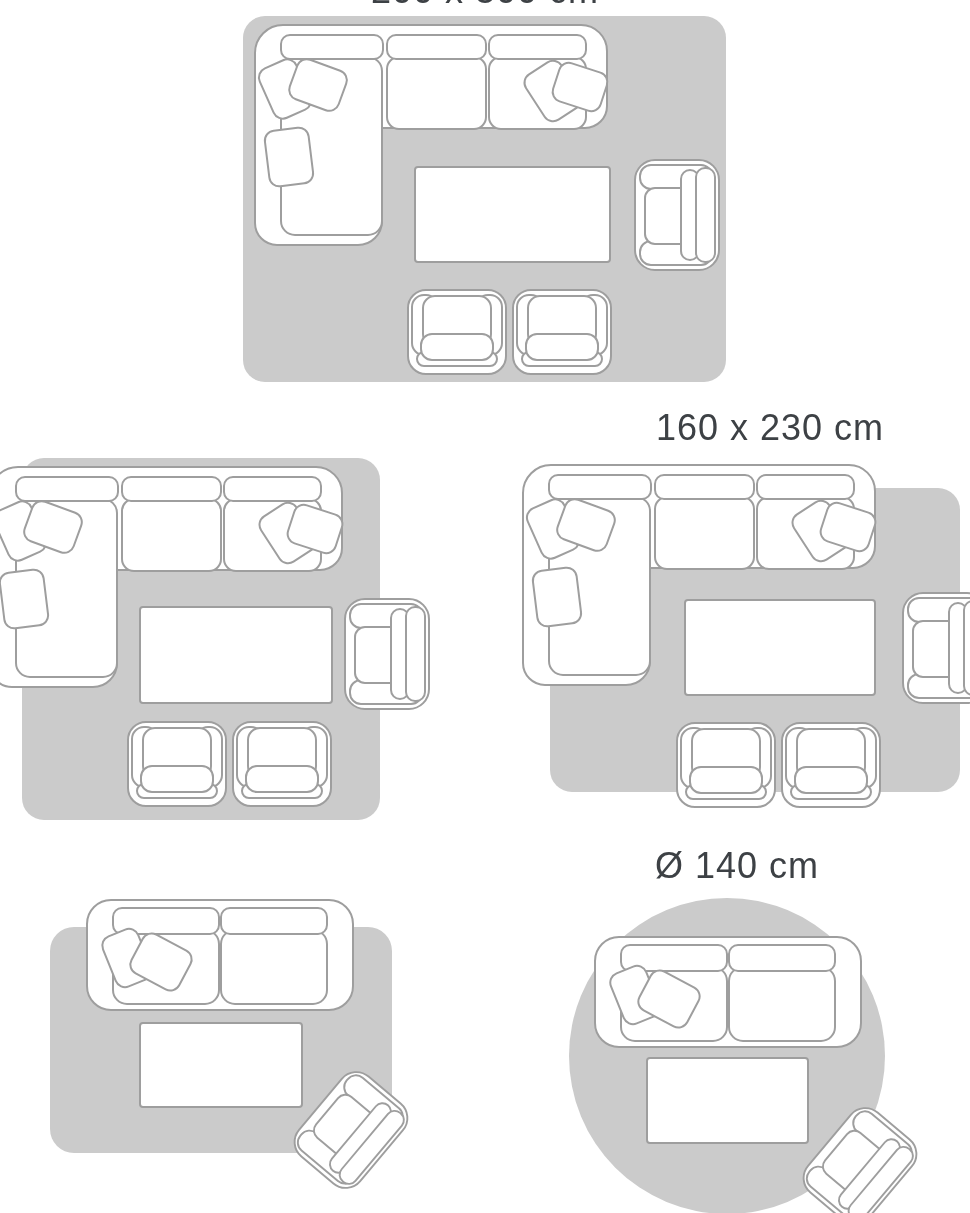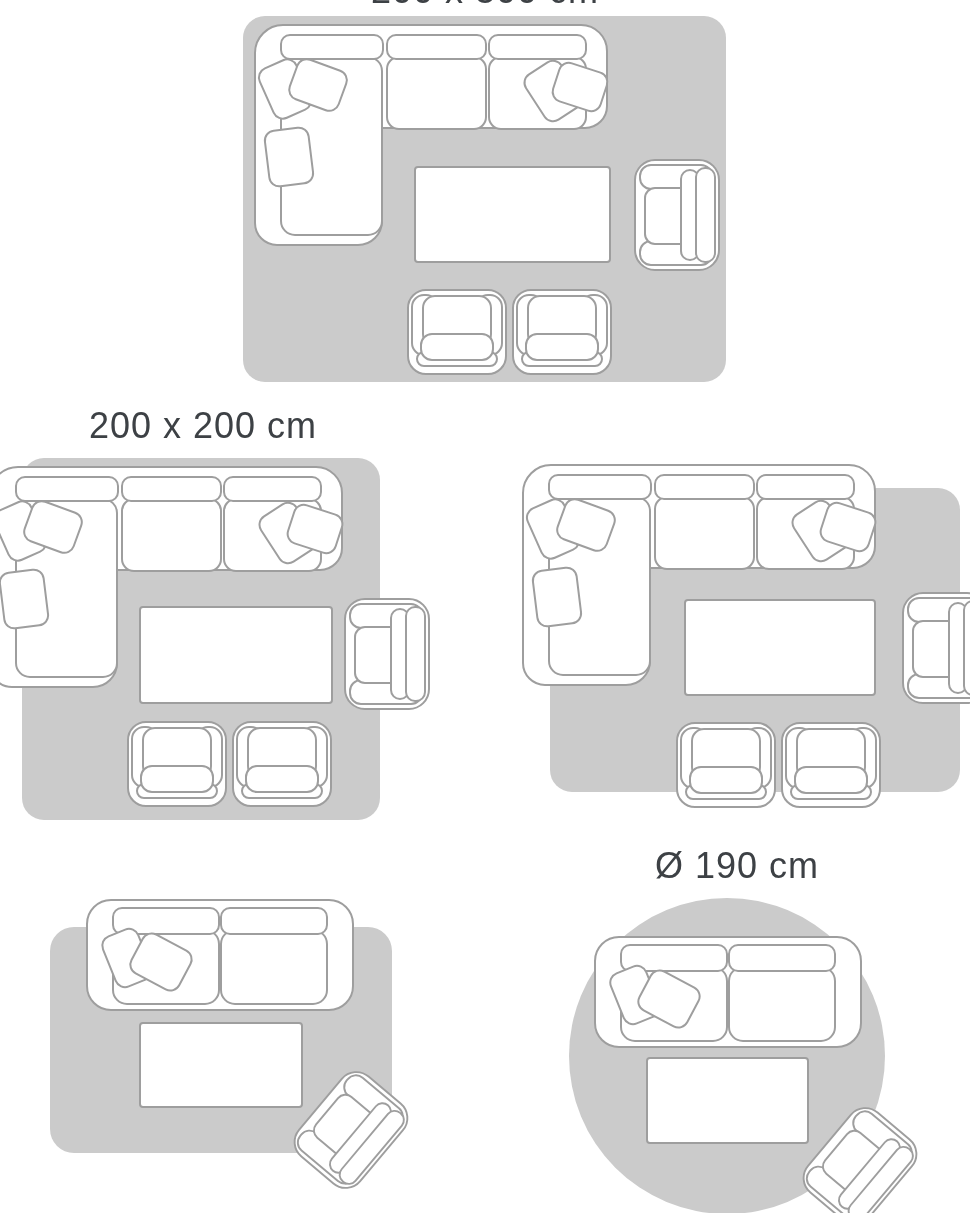--- a/index.html
+++ b/index.html
@@ -18,22 +18,22 @@
   svg.scene{position:absolute;left:0;top:0;}
   .rug{fill:var(--rug);stroke:none;}
   .furn{fill:var(--furnfill);stroke:var(--outline);stroke-width:2px;stroke-linejoin:round;}
 </style>
 </head>
 <body>
 
 <div class="canvas">
 
   <div class="size-title" style="left:485px;top:-30px;">200 x 300 cm</div>
-  <div class="size-title" style="left:203px;top:405px;">200 x 200 cm</div>
-  <div class="size-title" style="left:737px;top:845px;">Ø 190 cm</div>
+  <div class="size-title" style="left:770px;top:407px;">160 x 230 cm</div>
+  <div class="size-title" style="left:737px;top:845px;">Ø 140 cm</div>
 
   <svg class="scene" width="970" height="1213" viewBox="0 0 970 1213">
     <defs>
 
       <g id="g-sofa-l">
         <path class="furn" d="M 28 0 H 326 A 26 26 0 0 1 352 26 V 81 A 22 22 0 0 1 330 103 H 127 V 196 A 24 24 0 0 1 103 220 H 22 A 22 22 0 0 1 0 198 V 28 A 28 28 0 0 1 28 0 Z"></path>
         <rect class="furn" x="26" y="32" width="101" height="178" rx="14"></rect>
         <rect class="furn" x="132" y="32" width="99" height="72" rx="12"></rect>
         <rect class="furn" x="234" y="32" width="97" height="72" rx="12"></rect>
         <rect class="furn" x="26" y="10" width="102" height="24" rx="9"></rect>

